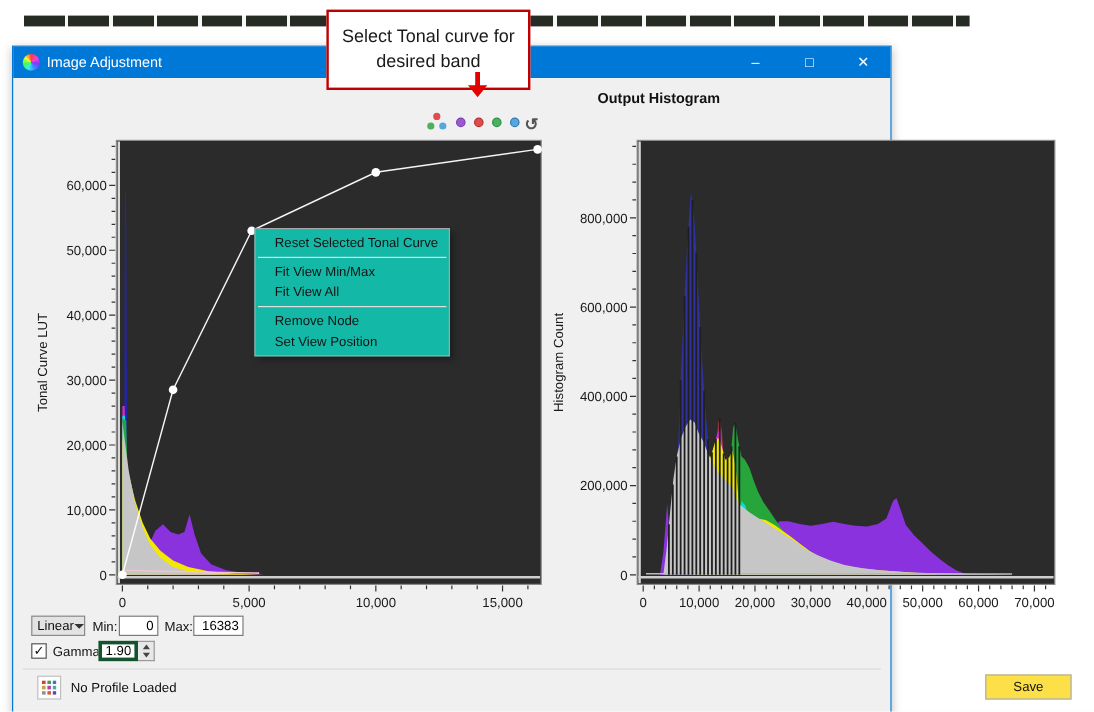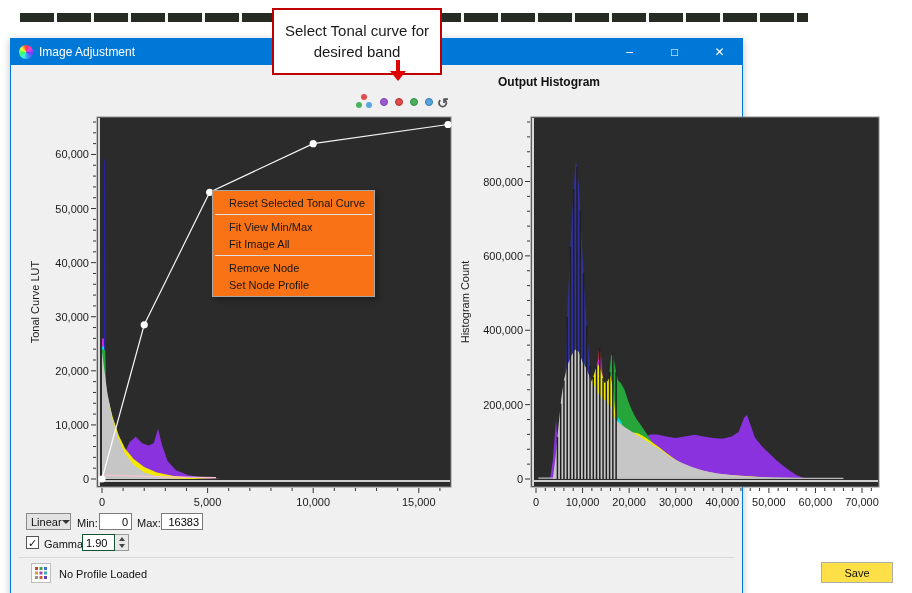--- a/index.html
+++ b/index.html
@@ -23,21 +23,21 @@
 
   .panel-title { position:absolute; font-size:12px; font-weight:700; color:#111; }
 
   .chart { position:absolute; }
   .chart svg text { font-family:"Liberation Sans",sans-serif; }
 
   
   .dots-row { position:absolute; left:340px; top:50px; width:110px; height:26px; }
 
   
-  .ctx-menu { position:absolute; left:201px; top:151px; width:163px; background:#f97316;
+  .ctx-menu { position:absolute; left:201px; top:151px; width:163px; background:#14b8a6;
     border:1px solid #a6a6a6; box-shadow:3px 3px 5px rgba(0,0,0,.3); padding:3px 0; z-index:30; }
   .ctx-item { font-size:11px; color:#151515; padding:2px 8px 2px 16px; height:17px; line-height:14px; }
   .ctx-sep { border-top:1px solid #e0e0e0; margin:3px 2px; }
 
   
   .callout { position:absolute; left:272px; top:8px; width:170px; height:67px; background:#ffffff;
     border:2px solid #c00000; z-index:40; display:flex; align-items:center; justify-content:center;
     text-align:center; font-size:15px; color:#1a1a1a; line-height:1.35; padding:2px 10px; }
   .arrow-stem { position:absolute; left:396px; top:60px; width:4px; height:12px; background:#e00000; z-index:40; }
   .arrow-head { position:absolute; left:390px; top:71px; width:0; height:0; z-index:40;
@@ -48,21 +48,21 @@
     border:1px solid #8a8a8a; font-size:11px; color:#111; display:flex; align-items:center; padding:0 4px; }
   .combo .arr { margin-left:auto; width:0; height:0; border-left:4px solid transparent;
     border-right:4px solid transparent; border-top:4px solid #333; }
   .ctl-label { position:absolute; font-size:11px; color:#111; }
   .ctl-input { position:absolute; height:17px; border:1px solid #7a7a7a; background:#fff;
     font-size:11px; font-family:"Liberation Sans",sans-serif; padding:0 3px; }
   .num { text-align:right; }
   .checkbox { position:absolute; left:15px; top:497px; width:13px; height:13px; background:#fff;
     border:1px solid #555; font-size:11px; line-height:12px; text-align:center; color:#111; }
   .spin-wrap { position:absolute; left:71px; top:495px; display:flex; }
-  .spin-input { width:33px; height:17px; border:1px solid #14532d; background:#fff; font-size:11px;
+  .spin-input { width:33px; height:17px; border:3px solid #14532d; background:#fff; font-size:11px;
     font-family:"Liberation Sans",sans-serif; padding:0 3px; }
   .spin-btns { width:14px; height:17px; border:1px solid #9a9a9a; border-left:none; background:#e8e8e8;
     display:flex; flex-direction:column; }
   .spin-up,.spin-down { flex:1; display:flex; align-items:center; justify-content:center; }
   .spin-up i { width:0;height:0;border-left:3px solid transparent;border-right:3px solid transparent;border-bottom:4px solid #444; }
   .spin-down i { width:0;height:0;border-left:3px solid transparent;border-right:3px solid transparent;border-top:4px solid #444; }
 
   .statusbar-sep { position:absolute; left:8px; right:8px; top:518px; border-top:1px solid #d9d9d9; }
   .profile-btn { position:absolute; left:20px; top:524px; width:20px; height:20px; background:#fdfdfd;
     border:1px solid #bdbdbd; display:flex; align-items:center; justify-content:center; }
@@ -292,24 +292,24 @@
         <text x="67" y="267.25" font-size="11" fill="#1a1a1a" text-anchor="end">400,000</text>
         <text x="67" y="192.875" font-size="11" fill="#1a1a1a" text-anchor="end">600,000</text>
         <text x="67" y="118.5" font-size="11" fill="#1a1a1a" text-anchor="end">800,000</text>
         <text x="13" y="235" font-size="11" fill="#1a1a1a" text-anchor="middle" transform="rotate(-90 13 235)">Histogram Count</text>
       </svg></div>
 
   <div class="ctx-menu">
     <div class="ctx-item">Reset Selected Tonal Curve</div>
     <div class="ctx-sep"></div>
     <div class="ctx-item">Fit View Min/Max</div>
-    <div class="ctx-item">Fit Image All</div>
+    <div class="ctx-item">Fit View All</div>
     <div class="ctx-sep"></div>
     <div class="ctx-item">Remove Node</div>
-    <div class="ctx-item">Set Node Profile</div>
+    <div class="ctx-item">Set View Position</div>
   </div>
 
   <div class="combo">
     <span>Linear</span>
     <span class="arr"></span>
   </div>
   <div class="ctl-label" style="left:66px;top:478px;">Min:</div>
   <input class="ctl-input num" style="left: 88px; top: 474px; width: 33px;" value="0">
   <div class="ctl-label" style="left:126px;top:478px;">Max:</div>
   <input class="ctl-input num" style="left: 150px; top: 474px; width: 42px;" value="16383">

